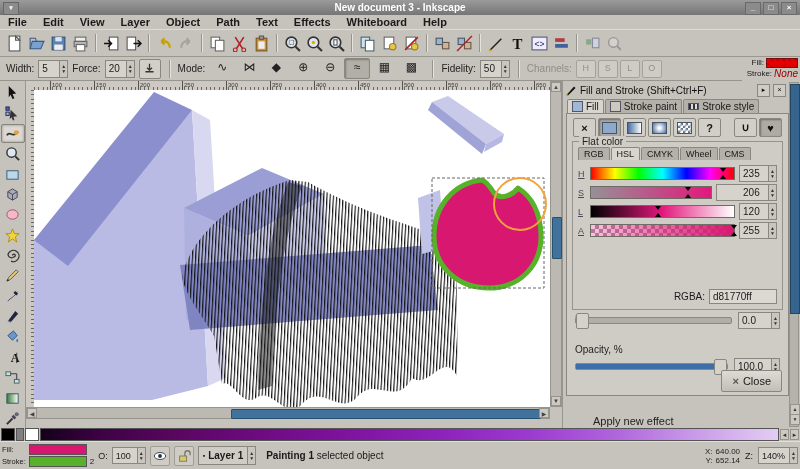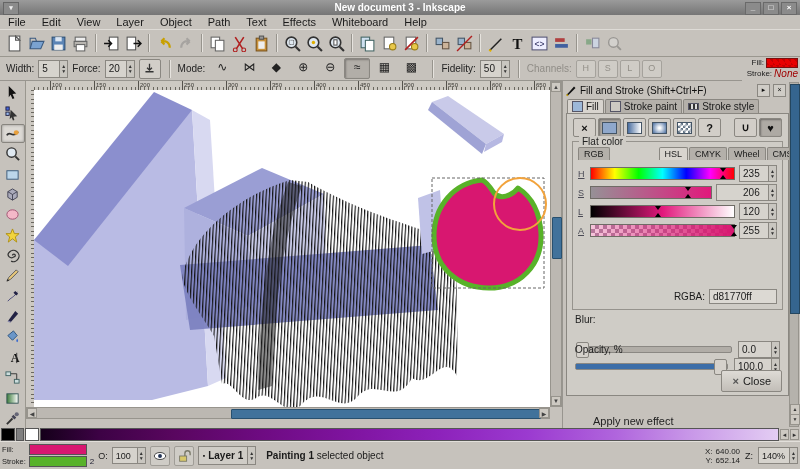--- a/index.html
+++ b/index.html
@@ -10,21 +10,21 @@
   
   #titlebar{left:0;top:0;width:800px;height:15px;background:linear-gradient(#9b9b9b,#757575);
             display:flex;align-items:center;justify-content:center;color:#fff;font-weight:bold;font-size:10px;}
   #tb-menu-btn{position:absolute;left:3px;top:2px;width:14px;height:11px;background:#8b8b8b;border:1px solid #666;
                color:#eee;font-size:7px;line-height:9px;text-align:center;}
   .winbtn{width:14px;height:11px;background:#8b8b8b;border:1px solid #6a6a6a;color:#fff;font-size:8px;
           line-height:9px;text-align:center;font-weight:bold;}
   #winbtns{position:absolute;right:3px;top:2px;display:flex;gap:2px;}
 
   
-  #menubar{left:0;top:15px;width:800px;height:14px;display:flex;align-items:center;font-size:11px;background:#c6c2bc;}
+  #menubar{left:0;top:15px;width:800px;height:14px;display:flex;align-items:center;font-size:11px;background:#c6c2bc;font-weight:bold;}
   .menu-item{padding:0 8px;}
 
   
   #toolbar{left:0;top:29px;width:800px;height:28px;background:#c6c2bc;border-top:1px solid #dedbd6;
            border-bottom:1px solid #9a978f;display:flex;align-items:center;padding:0 3px;box-sizing:border-box;}
   .tb-btn{width:22px;height:22px;display:flex;align-items:center;justify-content:center;flex:0 0 auto;}
   .tb-btn.dim{opacity:.4;}
   .tb-sep{width:1px;height:18px;background:#97948d;box-shadow:1px 0 0 #e6e3de;margin:0 4px;flex:0 0 auto;}
 
   
@@ -97,21 +97,21 @@
   .ft-sw.flat{background:#8fa8cc;}
   .ft-sw.linear{background:linear-gradient(to right,#4a6ea0,#fff);}
   .ft-sw.radial{background:radial-gradient(circle,#fff 10%,#4a6ea0);}
   .ft-sw.pattern{background-image:linear-gradient(45deg,#678 25%,transparent 25% 75%,#678 75%),
                  linear-gradient(45deg,#678 25%,transparent 25% 75%,#678 75%);background-size:5px 5px;background-position:0 0,2.5px 2.5px;background-color:#fff;}
   .ft-spacer{flex:1;}
   #flatcolor-box{position:absolute;left:5px;top:27px;width:209px;height:167px;border:1px solid #96938d;}
   #flatcolor-legend{position:absolute;left:6px;top:-6px;background:#cfccc6;padding:0 3px;font-size:10px;color:#222;}
   #color-tabs{position:absolute;left:5px;top:5px;display:flex;gap:1px;}
   .ctab{border:1px solid #8a8781;border-bottom:none;background:#b4b0aa;padding:1px 5px;font-size:9px;border-radius:2px 2px 0 0;}
-  .ctab.active{background:#d8d4ce;margin-left:48px;}
+  .ctab.active{background:#d8d4ce;}
   .slider-row{position:absolute;left:5px;right:5px;height:15px;display:flex;align-items:center;gap:4px;}
   .sl-label{width:8px;font-size:9px;color:#4a4a55;text-decoration:underline;}
   .sl-bar{flex:1;height:13px;border:1px solid #6f6c66;position:relative;box-sizing:border-box;}
   .bar0{background:linear-gradient(to right,#f00,#ff0 16.6%,#0f0 33.3%,#0ff 50%,#00f 66.6%,#f0f 83.3%,#f00);}
   .bar1{background:linear-gradient(to right,#969196,#e2187c);}
   .bar2{background:linear-gradient(to right,#000,#e2187c 50%,#fff);}
   .bar3{background-image:linear-gradient(to right,rgba(216,23,112,.25),rgba(216,23,112,1)),
         linear-gradient(45deg,#a9a 25%,transparent 25% 75%,#a9a 75%),
         linear-gradient(45deg,#a9a 25%,transparent 25% 75%,#a9a 75%);
         background-size:100% 100%,8px 8px,8px 8px;background-position:0 0,0 0,4px 4px;background-color:#fff;}
@@ -704,21 +704,21 @@
                 </span>
               </span>
             </div>
           </div>
         <div id="rgba-row">
           <span>RGBA:</span>
           <span id="rgba-field">d81770ff</span>
         </div>
       </div>
       <span class="dock-label" style="top:200px;">Blur:</span>
-      <div class="hslider-row" style="top:227px;text-align:center;">
+      <div class="hslider-row" style="top:198px;text-align:center;">
         <span class="htrack">
             <span class="hthumb" style="left:0;"></span>
           </span>
         <span class="spin2">
           <span class="spin-val" style="min-width:26px;">0.0</span>
           <span class="spin-btns">
               <span>▲</span>
               <span>▼</span>
             </span>
         </span>

